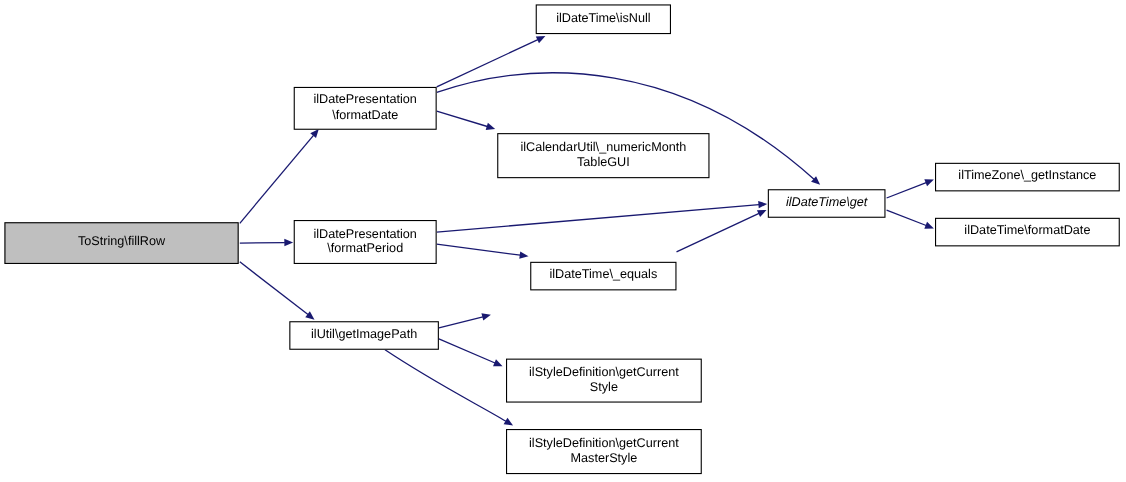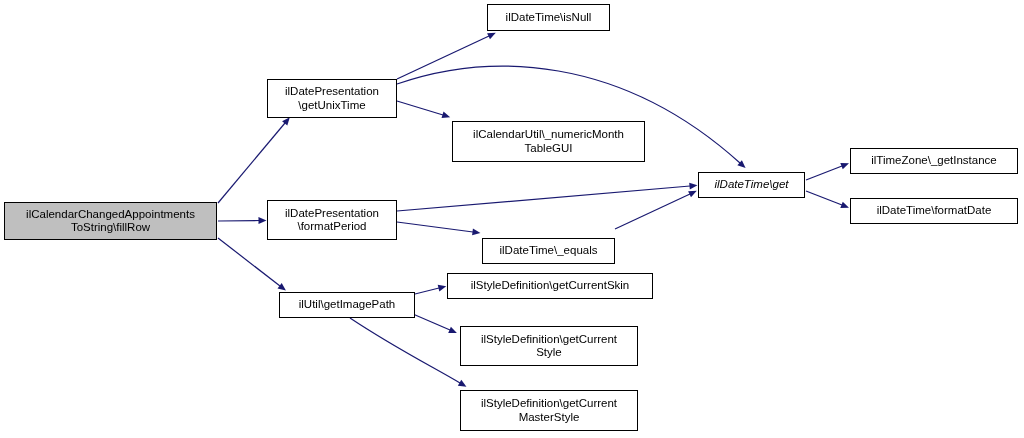--- a/index.html
+++ b/index.html
@@ -70,26 +70,25 @@
         <path d="M615,229 L690,194" class="edge" marker-end="url(#arrow)"></path>
         <path d="M806,180 L842,166" class="edge" marker-end="url(#arrow)"></path>
         <path d="M806,191 L842,205" class="edge" marker-end="url(#arrow)"></path>
         <path d="M399,298 L439,288" class="edge" marker-end="url(#arrow)"></path>
         <path d="M399,308 L450,330" class="edge" marker-end="url(#arrow)"></path>
         <path d="M350,318 C395,348 435,368 460,383" class="edge" marker-end="url(#arrow)"></path>
       </g>
   </svg>
 
 <div class="node highlight" style="left: 4px; top: 202px; width: 213px; height: 38px;">
-      <div class="node-line">ilCalendarChangedAppointments</div>
       <div class="node-line">ToString\fillRow</div>
     </div>
     <div class="node" style="left: 267px; top: 79px; width: 130px; height: 39px;">
       <div class="node-line">ilDatePresentation</div>
-      <div class="node-line">\getUnixTime</div>
+      <div class="node-line">\formatDate</div>
     </div>
     <div class="node" style="left: 487px; top: 4px; width: 123px; height: 27px;">
       <div class="node-line">ilDateTime\isNull</div>
     </div>
     <div class="node" style="left: 452px; top: 106px; width: 193px; height: 41px; margin-top: 15px;">
       <div class="node-line">ilCalendarUtil\_numericMonth</div>
       <div class="node-line">TableGUI</div>
     </div>
     <div class="node" style="left: 698px; top: 172px; width: 107px; height: 26px; font-style: italic;">
       <div class="node-line">ilDateTime\get</div>
@@ -100,25 +99,22 @@
     <div class="node" style="left: 850px; top: 198px; width: 168px; height: 26px;">
       <div class="node-line">ilDateTime\formatDate</div>
     </div>
     <div class="node" style="left: 267px; top: 200px; width: 130px; height: 40px;">
       <div class="node-line">ilDatePresentation</div>
       <div class="node-line">\formatPeriod</div>
     </div>
     <div class="node" style="left: 482px; top: 238px; width: 133px; height: 26px;">
       <div class="node-line">ilDateTime\_equals</div>
     </div>
-    <div class="node" style="left: 279px; top: 292px; width: 136px; height: 26px;">
+    <div class="node" style="left: 263px; top: 292px; width: 136px; height: 26px;">
       <div class="node-line">ilUtil\getImagePath</div>
-    </div>
-    <div class="node" style="left: 447px; top: 273px; width: 206px; height: 26px;">
-      <div class="node-line">ilStyleDefinition\getCurrentSkin</div>
     </div>
     <div class="node" style="left: 460px; top: 326px; width: 178px; height: 40px;">
       <div class="node-line">ilStyleDefinition\getCurrent</div>
       <div class="node-line">Style</div>
     </div>
     <div class="node" style="left: 460px; top: 390px; width: 178px; height: 41px;">
       <div class="node-line">ilStyleDefinition\getCurrent</div>
       <div class="node-line">MasterStyle</div>
     </div>
   </div>

